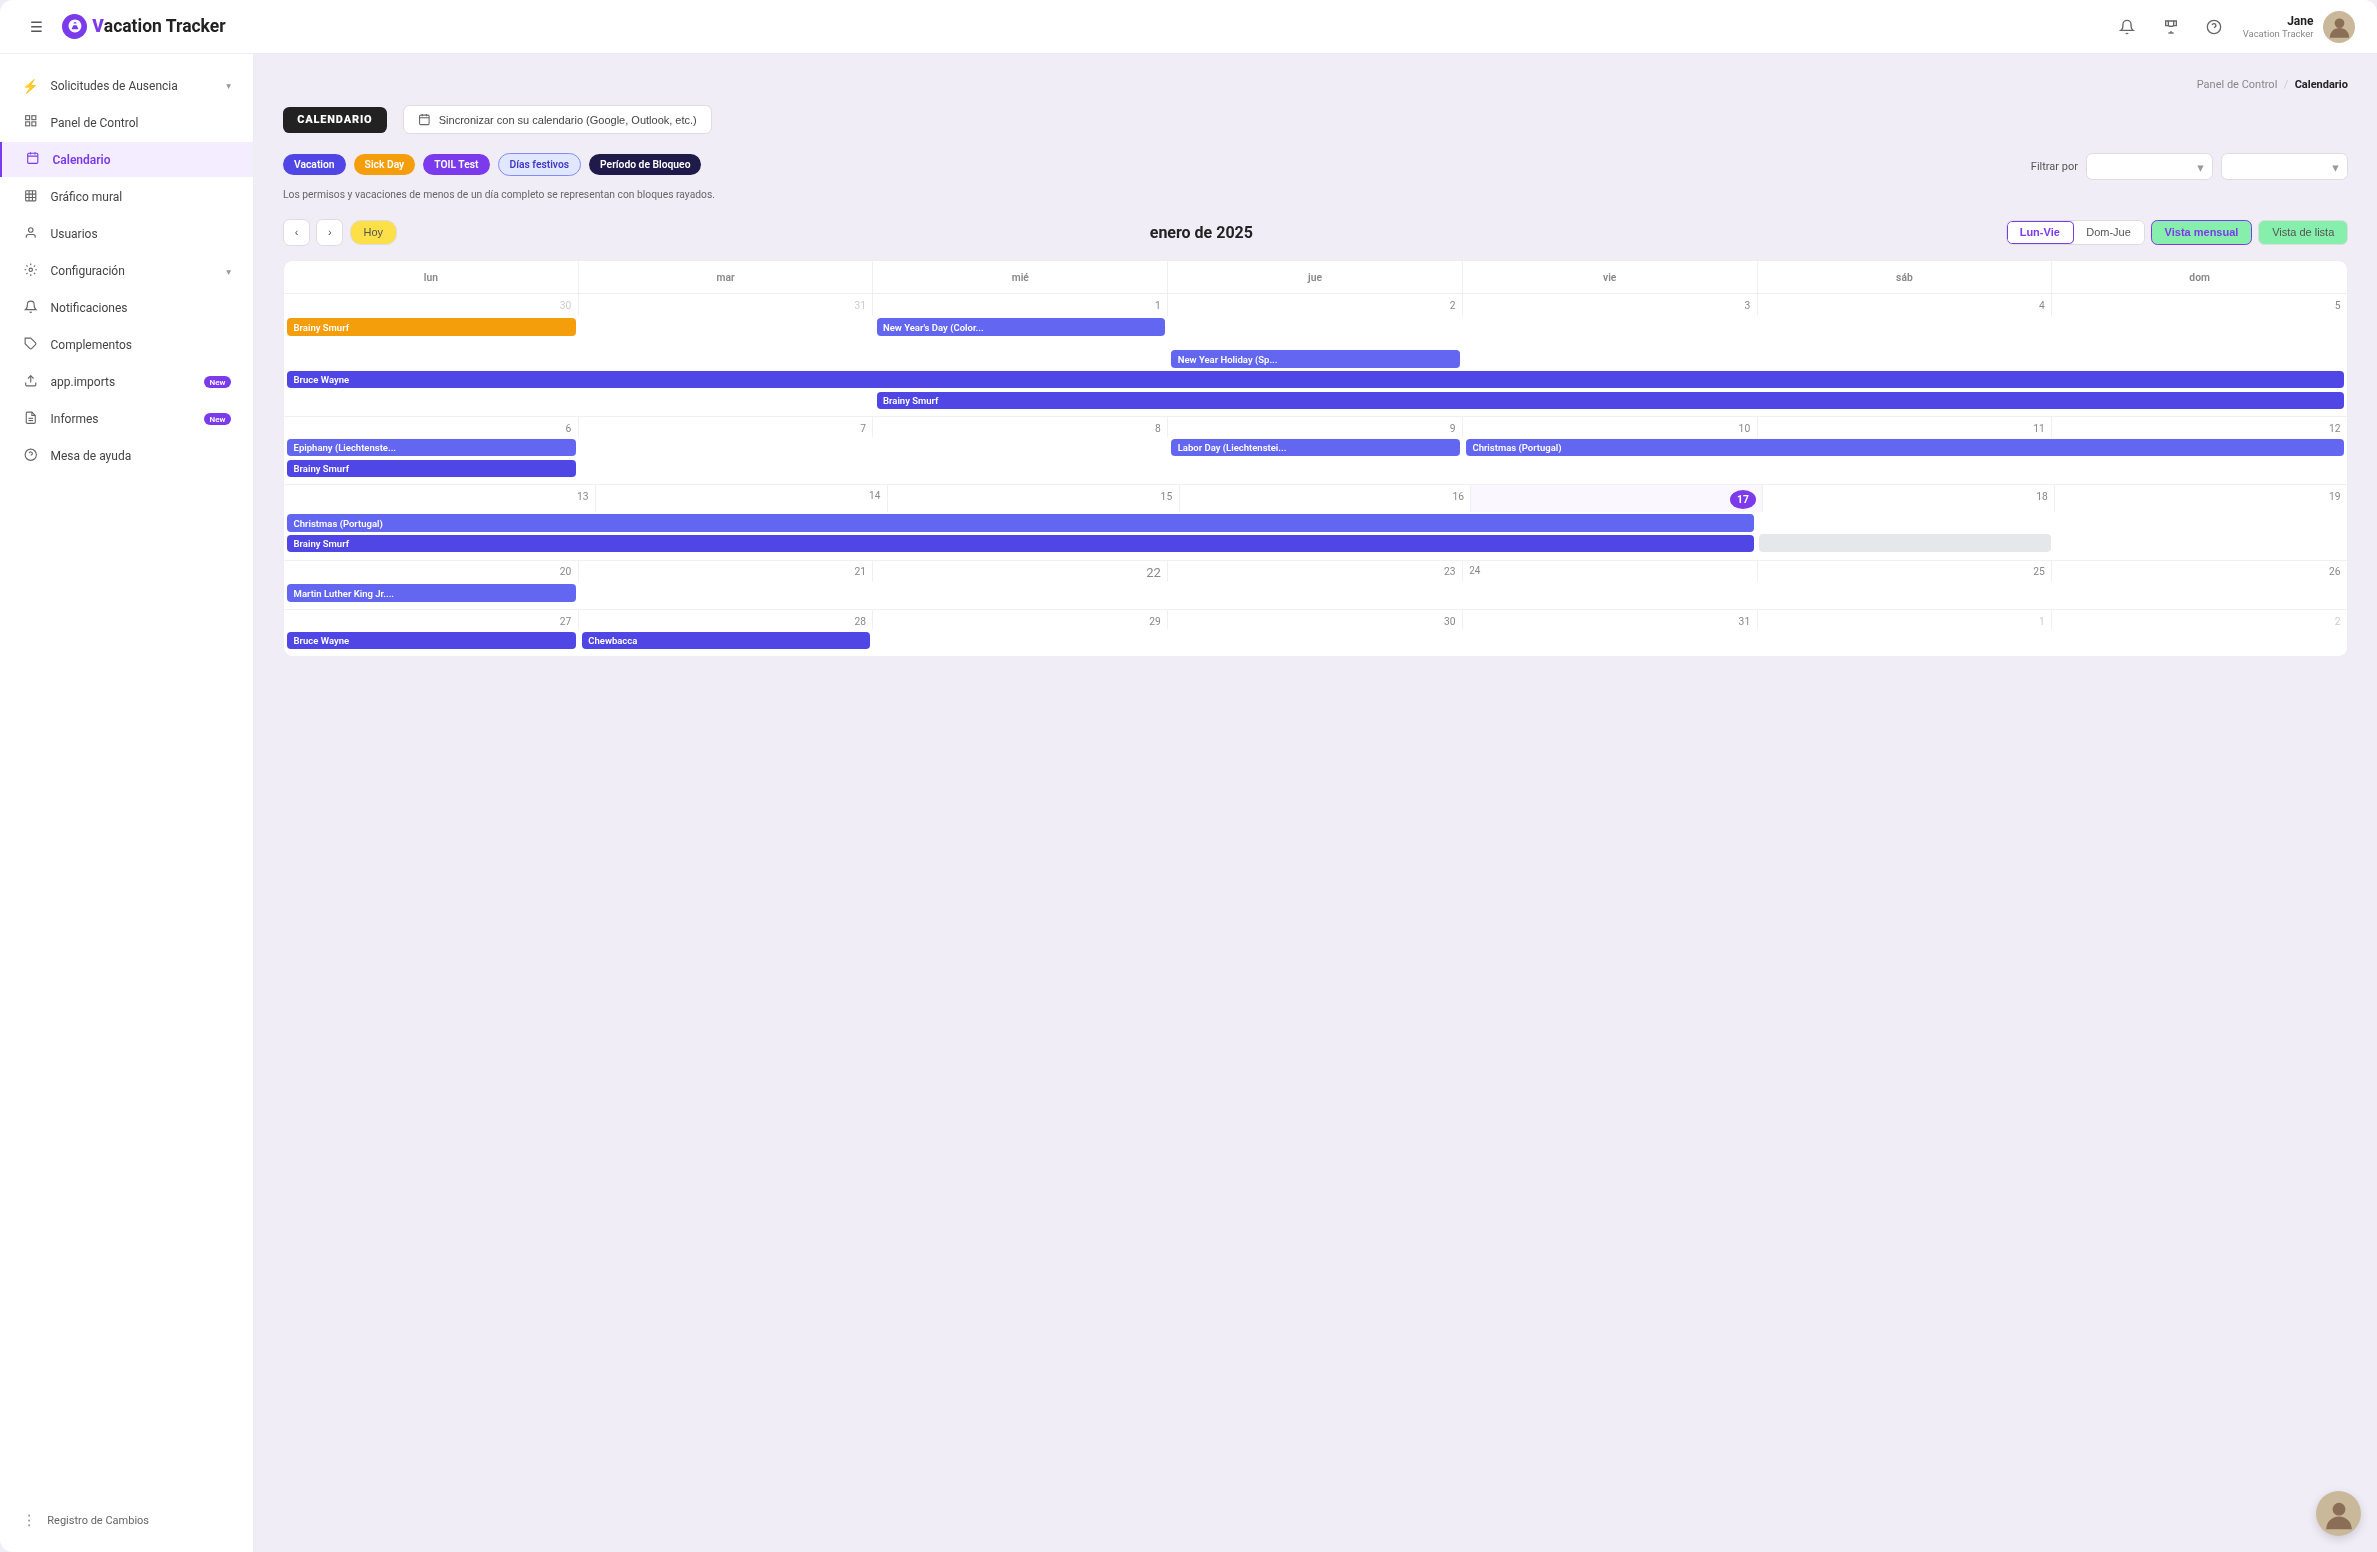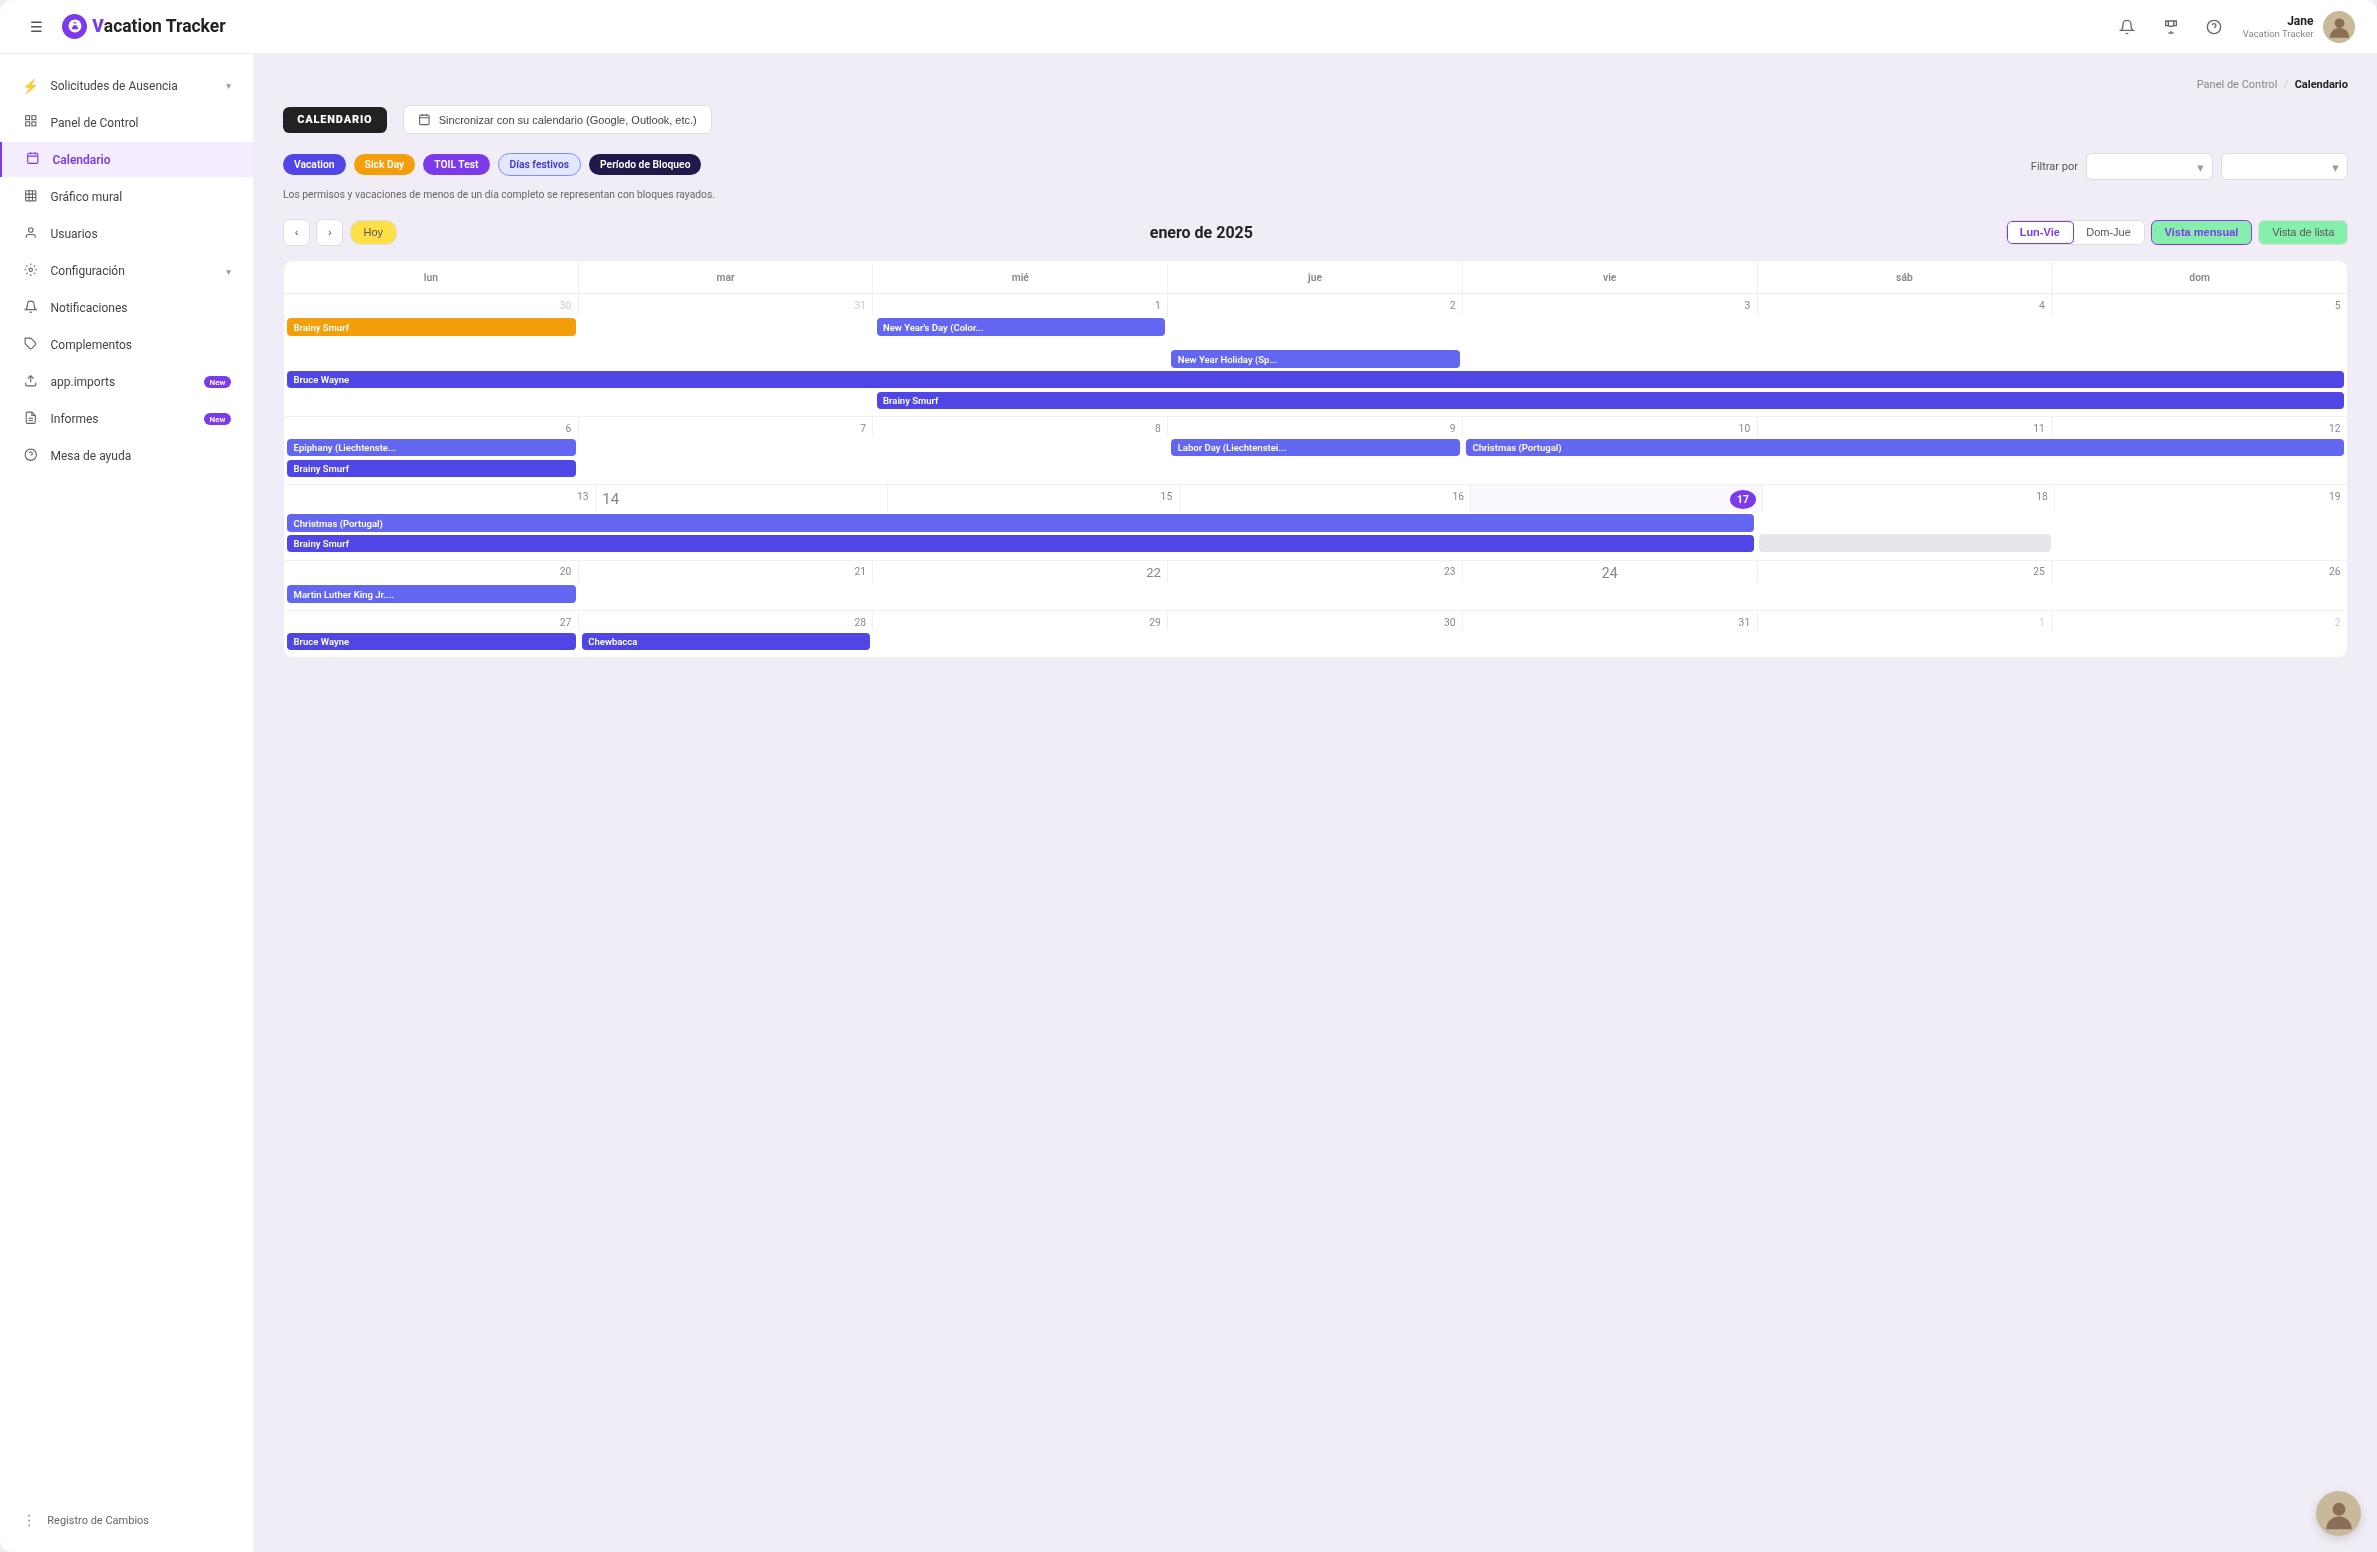--- a/index.html
+++ b/index.html
@@ -858,21 +858,21 @@
             </div>
           </div>
         </div>
 
         <div style="border-bottom:0.8px solid #f0f0f0;">
           <div style="display:grid;grid-template-columns:repeat(7,1fr);margin-left:20px;">
             <div style="border-right:0.8px solid #f0f0f0;padding:4.8px 6.4px 1.6px;">
                 <span style="font-size:10.3px;color:#888;display:block;text-align:right;">13</span>
               </div>
             <div style="border-right:0.8px solid #f0f0f0;padding:4.8px 6.4px 1.6px;">
-                <span style="font-size:15px;color:#888;display:block;text-align:left;">14</span>
+                <span style="font-size:10px;color:#888;display:block;text-align:right;">14</span>
               </div>
             <div style="border-right:0.8px solid #f0f0f0;padding:4.8px 6.4px 1.6px;">
                 <span style="font-size:10.3px;color:#888;display:block;text-align:right;">15</span>
               </div>
             <div style="border-right:0.8px solid #f0f0f0;padding:4.8px 6.4px 1.6px;">
                 <span style="font-size:10.3px;color:#888;display:block;text-align:right;">16</span>
               </div>
             <div style="border-right:0.8px solid #f0f0f0;padding:4.8px 6.4px 1.6px;background:#faf7ff;position:relative;">
               <span style="display:flex;justify-content:flex-end;margin-bottom:1.6px;">
                 <span style="background:#7c3aed;color:white;border-radius:50%;width:26px;height:19px;display:flex;align-items:center;justify-content:center;font-size:10.3px;font-weight:700;">17</span>
@@ -912,21 +912,21 @@
             <div style="border-right:0.8px solid #f0f0f0;padding:4.8px 6.4px 1.6px;">
                 <span style="font-size:10.3px;color:#888;display:block;text-align:right;">21</span>
               </div>
             <div style="border-right:0.8px solid #f0f0f0;padding:4.8px 6.4px 1.6px;">
                 <span style="font-size:13px;color:#888;display:block;text-align:right;">22</span>
               </div>
             <div style="border-right:0.8px solid #f0f0f0;padding:4.8px 6.4px 1.6px;">
                 <span style="font-size:10.3px;color:#888;display:block;text-align:right;">23</span>
               </div>
             <div style="border-right:0.8px solid #f0f0f0;padding:4.8px 6.4px 1.6px;">
-                <span style="font-size:14px;color:#888;display:block;text-align:center;">24</span>
+                <span style="font-size:10px;color:#888;display:block;text-align:left;">24</span>
               </div>
             <div style="border-right:0.8px solid #f0f0f0;padding:4.8px 6.4px 1.6px;">
                 <span style="font-size:10.3px;color:#888;display:block;text-align:right;">25</span>
               </div>
             <div style="padding:4.8px 6.4px 1.6px;">
                 <span style="font-size:10.3px;color:#888;display:block;text-align:right;">26</span>
               </div>
           </div>
           <div style="padding:1.6px 0 4.8px;">
             <div style="display:grid;grid-template-columns:repeat(7,1fr);margin-bottom:1.6px;">

